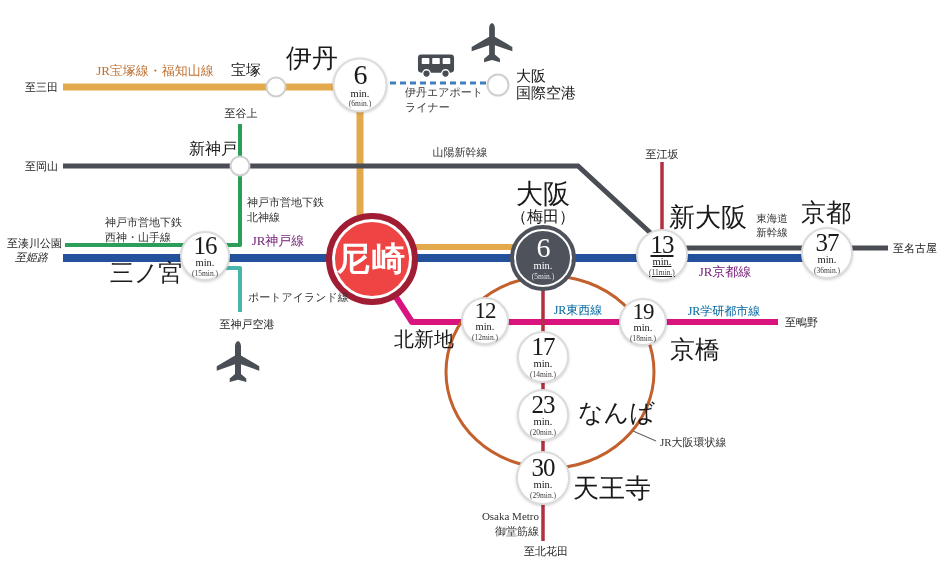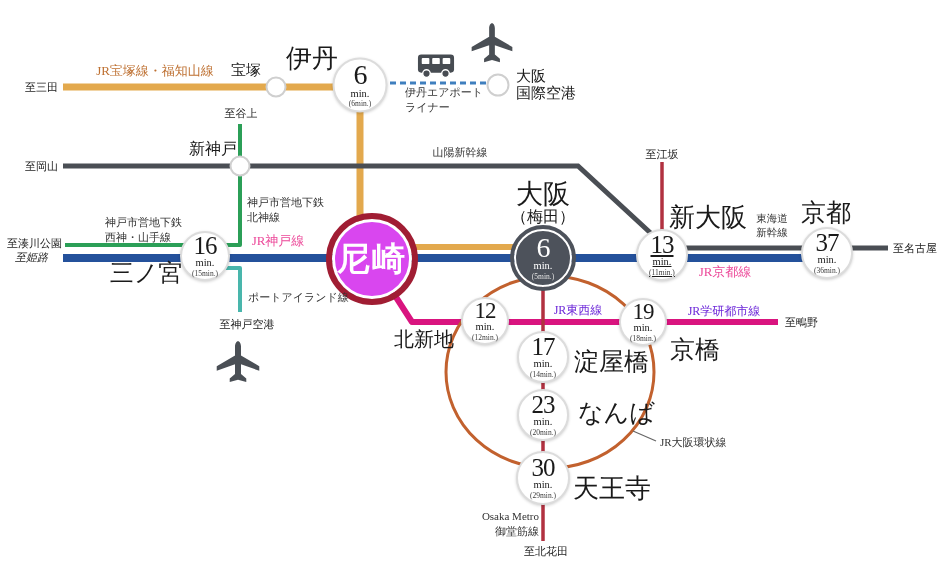--- a/index.html
+++ b/index.html
@@ -14,31 +14,31 @@
   
   .badge{position:absolute;transform:translate(-50%,-50%);border-radius:50%;background:#fff;
          border:2px solid #dcdcdc;box-shadow:0 1px 3px rgba(0,0,0,.18);
          display:flex;flex-direction:column;align-items:center;justify-content:center;
          z-index:5;box-sizing:border-box;text-align:center;}
   .t-num{font-size:25px;line-height:.85;letter-spacing:-1px;}
   .t-unit{font-size:10.5px;line-height:1;margin-top:2px;}
   .t-note{font-size:7.5px;line-height:1;margin-top:1px;color:#3a3a3a;}
   .badge.dark{background:#4d525b;border:2px solid #fff;outline:4px solid #4d525b;color:#fff;}
   .badge.dark .t-note{color:#e3e3e3;}
-  .badge.ama{background:#d946ef;border:3px solid #fff;outline:6px solid #a01d33;color:#fff;
+  .badge.ama{background:#ef4444;border:3px solid #fff;outline:6px solid #a01d33;color:#fff;
              font-size:33px;font-weight:bold;letter-spacing:2px;}
   
   .lbl{position:absolute;white-space:nowrap;z-index:6;}
   .ctr{transform:translate(-50%,-50%);}
   .rgt{transform:translate(-100%,-50%);text-align:right;}
   .lft{transform:translate(0,-50%);}
   .ep{font-size:11px;color:#222;}
   .ln{font-size:11px;color:#333;line-height:1.35;}
-  .blue{color:#ec4899;font-size:13px;}
-  .pink{color:#6d28d9;font-size:12px;}
+  .blue{color:#701a75;font-size:13px;}
+  .pink{color:#0369a1;font-size:12px;}
   .orange{color:#be7031;font-size:13px;}
   .icon{position:absolute;transform:translate(-50%,-50%);z-index:4;line-height:0;}
 </style>
 </head>
 <body>
 
 <div class="canvas">
 
   <svg class="lines" width="948" height="577" viewBox="0 0 948 577">
 
@@ -163,21 +163,20 @@
     <div>国際空港</div>
   </div>
   <div class="lbl ctr" style="left:213px;top:149px;font-size:16px;">新神戸</div>
   <div class="lbl ctr" style="left:146px;top:273px;font-size:24px;">三ノ宮</div>
   <div class="lbl ctr" style="left:543px;top:194px;font-size:27px;">大阪</div>
   <div class="lbl ctr" style="left:543px;top:217px;font-size:16px;">（梅田）</div>
   <div class="lbl ctr" style="left:708px;top:217px;font-size:26px;">新大阪</div>
   <div class="lbl ctr" style="left:826px;top:212px;font-size:25px;">京都</div>
   <div class="lbl ctr" style="left:424px;top:339px;font-size:20px;">北新地</div>
   <div class="lbl ctr" style="left:695px;top:349px;font-size:25px;">京橋</div>
-  <div class="lbl lft" style="left:574px;top:361px;font-size:25px;">淀屋橋</div>
   <div class="lbl lft" style="left:578px;top:412px;font-size:25px;">なんば</div>
   <div class="lbl lft" style="left:573px;top:488px;font-size:26px;">天王寺</div>
 
   <div class="lbl rgt ep" style="left:58px;top:87px;">至三田</div>
   <div class="lbl ctr ep" style="left:241px;top:113px;">至谷上</div>
   <div class="lbl rgt ep" style="left:58px;top:166px;">至岡山</div>
   <div class="lbl rgt ep" style="left:62px;top:243px;">至湊川公園</div>
   <div class="lbl rgt ep" style="left:48px;top:257px;font-style:italic;">至姫路</div>
   <div class="lbl ctr ep" style="left:247px;top:324px;">至神戸空港</div>
   <div class="lbl ctr ep" style="left:662px;top:154px;">至江坂</div>

